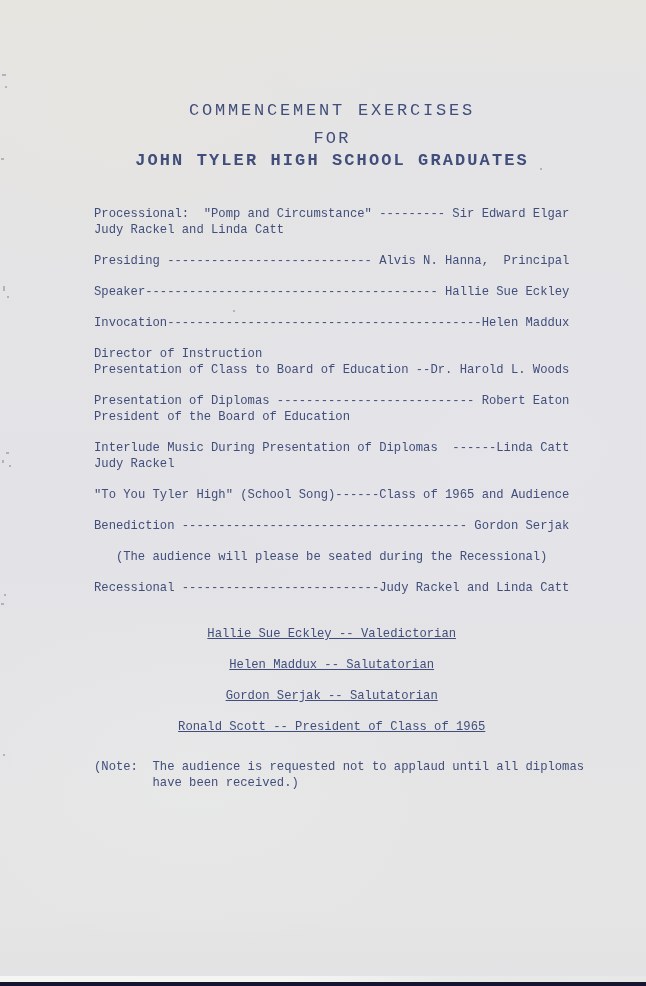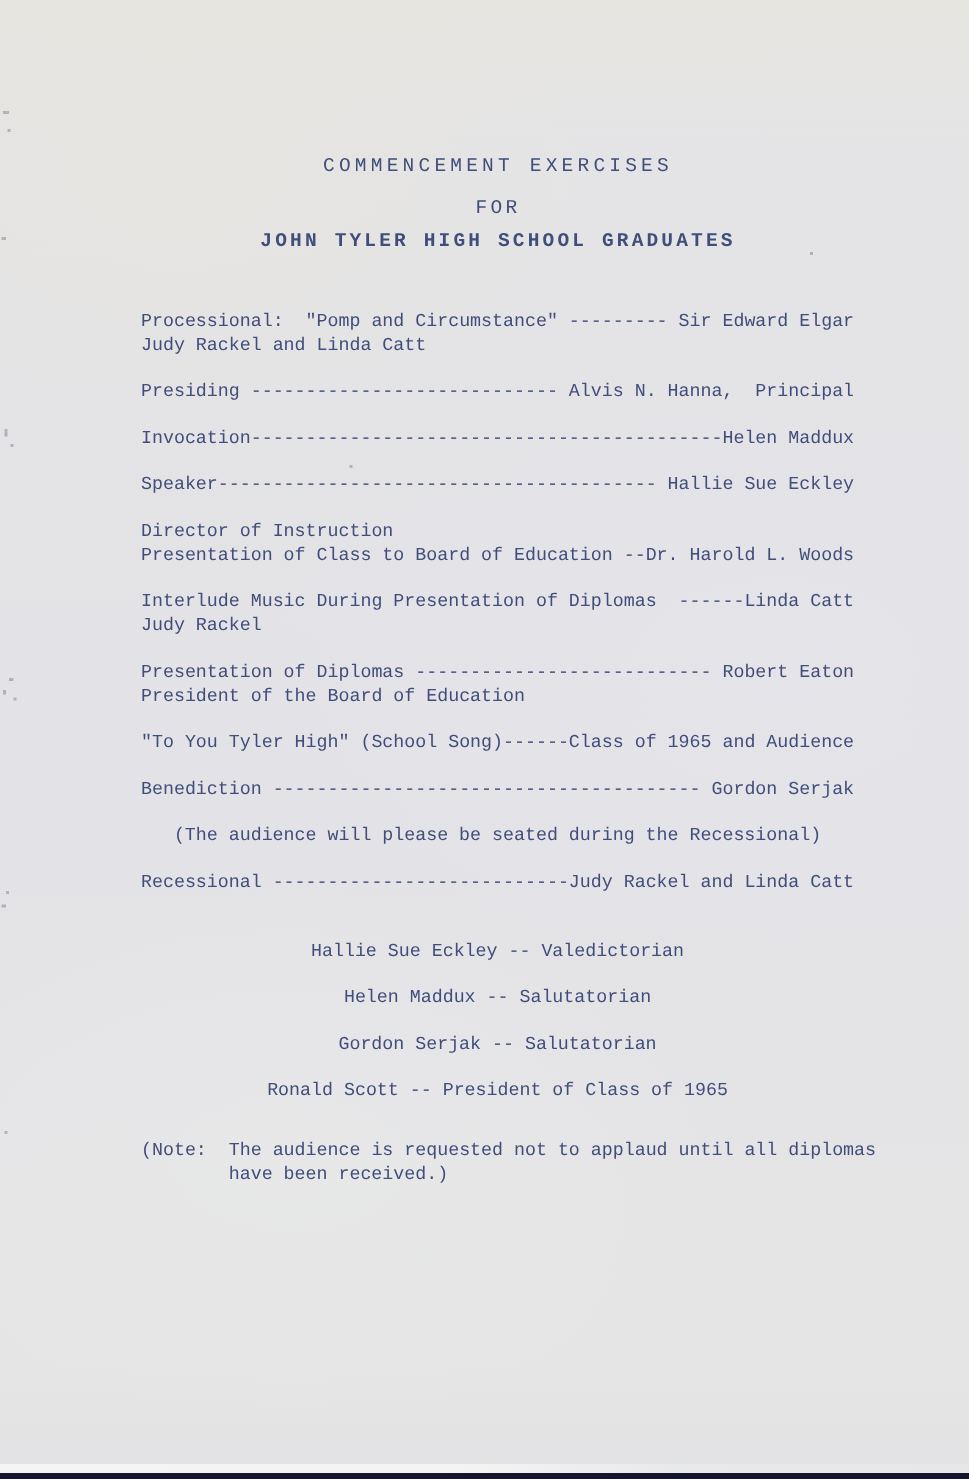--- a/index.html
+++ b/index.html
@@ -23,38 +23,38 @@
   }
   .content {
     margin-left: 94px;
   }
   .title-block {
     padding-top: 103px;
     width: 476px;
     text-align: center;
   }
   .title {
-    font-size: 13px;
+    font-size: 17px;
     line-height: 16px;
     white-space: pre;
   }
   .t1 { letter-spacing: 2.8px; margin-bottom: 12px; }
   .t2 { letter-spacing: 2.2px; margin-bottom: 6px; }
   .t3 { letter-spacing: 2.1px; font-weight: bold; }
   .program { margin-top: 37px; }
   .entry { margin-bottom: 15px; }
   .ln {
     font-size: 12.2px;
     line-height: 16px;
     white-space: pre;
     width: 65ch;
   }
   .right  { text-align: left; }
   .center { text-align: center; }
-  .honors { margin-top: 30px; }
+  .honors { margin-top: 30px; text-decoration: underline; }
   .honor  { margin-bottom: 15px; }
   .note   { margin-top: 24px; }
   .note-cont { margin-left: 8ch; width: auto; }
   .note .ln { width: auto; }
   
   .bottom-light {
     position: absolute;
     left: 0; bottom: 4px;
     width: 100%; height: 6px;
     background: linear-gradient(90deg, rgba(246,247,245,0.95) 0%, rgba(246,247,245,0.9) 45%, rgba(240,241,240,0.45) 70%, rgba(240,241,240,0.35) 100%);
@@ -85,36 +85,36 @@
 
     <div class="program">
       <div class="entry">
         <div class="ln">Processional:  "Pomp and Circumstance" --------- Sir Edward Elgar</div>
         <div class="ln right">Judy Rackel and Linda Catt</div>
       </div>
       <div class="entry">
         <div class="ln">Presiding ---------------------------- Alvis N. Hanna,  Principal</div>
       </div>
       <div class="entry">
-        <div class="ln">Invocation-------------------------------------------Helen Maddux</div>
+        <div class="ln">Speaker---------------------------------------- Hallie Sue Eckley</div>
       </div>
       <div class="entry">
-        <div class="ln">Speaker---------------------------------------- Hallie Sue Eckley</div>
+        <div class="ln">Invocation-------------------------------------------Helen Maddux</div>
       </div>
       <div class="entry">
         <div class="ln right">Director of Instruction</div>
         <div class="ln">Presentation of Class to Board of Education --Dr. Harold L. Woods</div>
       </div>
       <div class="entry">
+        <div class="ln">Presentation of Diplomas --------------------------- Robert Eaton</div>
+        <div class="ln right">President of the Board of Education</div>
+      </div>
+      <div class="entry">
         <div class="ln">Interlude Music During Presentation of Diplomas  ------Linda Catt</div>
         <div class="ln right">Judy Rackel</div>
-      </div>
-      <div class="entry">
-        <div class="ln">Presentation of Diplomas --------------------------- Robert Eaton</div>
-        <div class="ln right">President of the Board of Education</div>
       </div>
       <div class="entry">
         <div class="ln">"To You Tyler High" (School Song)------Class of 1965 and Audience</div>
       </div>
       <div class="entry">
         <div class="ln">Benediction --------------------------------------- Gordon Serjak</div>
       </div>
       <div class="entry">
         <div class="ln center">(The audience will please be seated during the Recessional)</div>
       </div>

